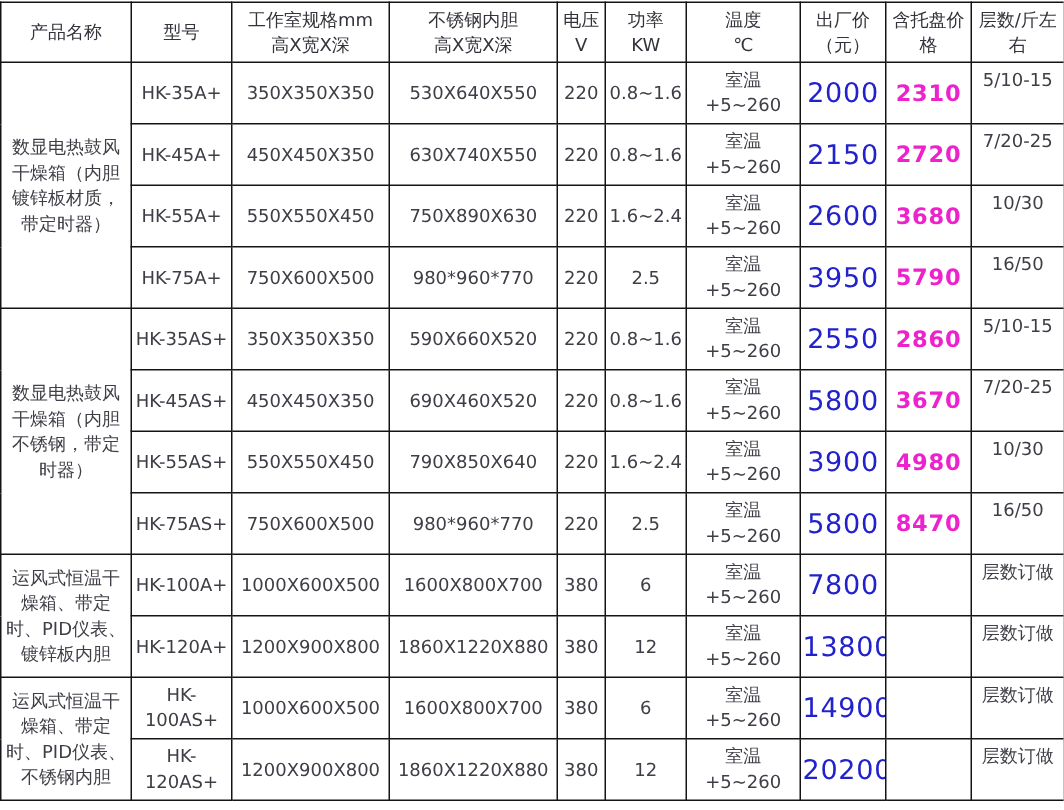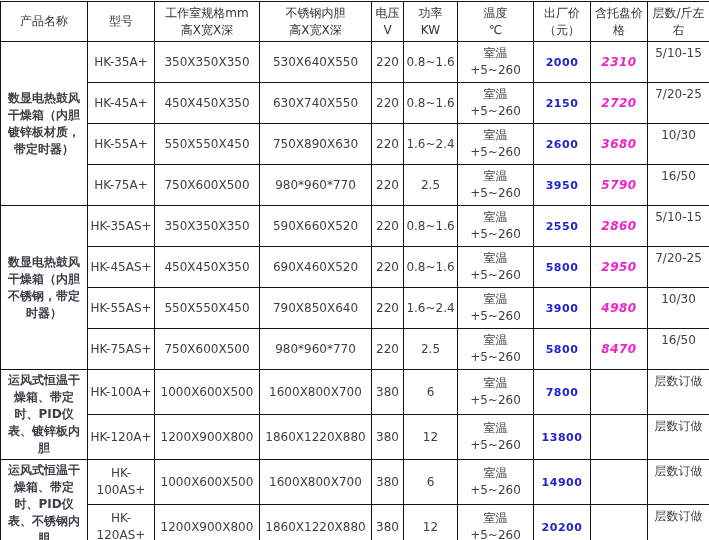--- a/index.html
+++ b/index.html
@@ -11,23 +11,23 @@
   html,body{margin:0;padding:0;background:#ffffff;}
   body{width:709px;height:540px;overflow:hidden;
        font-family:"DejaVu Sans","Liberation Sans",sans-serif;color:var(--text);}
   table{border-collapse:collapse;table-layout:fixed;width:709px;height:378px;margin:1px 0 0 0;}
   th,td{border:1px solid var(--border);text-align:center;vertical-align:middle;
         font-size:12px;line-height:17px;padding:2px 1px;white-space:pre-line;
         overflow:hidden;font-weight:normal;}
   thead tr{height:40px;}
   tbody tr{height:41px;}
   th{color:#33333b;}
-  td.product{padding:2px 2px;font-weight:bold;}
-  td.price{color:var(--price_blue);font-weight:bold;font-size:11px;letter-spacing:0.5px;}
-  td.tray{color:var(--tray_magenta);font-weight:bold;font-size:12px;letter-spacing:0.5px;font-style:italic;}
+  td.product{padding:2px 2px;}
+  td.price{color:var(--price_blue);font-weight:normal;font-size:18px;letter-spacing:0.5px;}
+  td.tray{color:var(--tray_magenta);font-weight:bold;font-size:15px;letter-spacing:0.5px;}
   td.layers{vertical-align:top;padding-top:3px;margin-top:36px;}
 </style>
 </head>
 <body>
 
 <table>
   <colgroup>
     <col style="width:87px">
       <col style="width:67px">
       <col style="width:105px">
@@ -124,21 +124,21 @@
     </tr>
     <tr>
       <td>HK-45AS+</td>
       <td>450X450X350</td>
       <td>690X460X520</td>
       <td>220</td>
       <td>0.8~1.6</td>
       <td>室温
 +5~260</td>
       <td class="price">5800</td>
-      <td class="tray">2950</td>
+      <td class="tray">3670</td>
       <td class="layers">7/20-25</td>
     </tr>
     <tr>
       <td>HK-55AS+</td>
       <td>550X550X450</td>
       <td>790X850X640</td>
       <td>220</td>
       <td>1.6~2.4</td>
       <td>室温
 +5~260</td>

